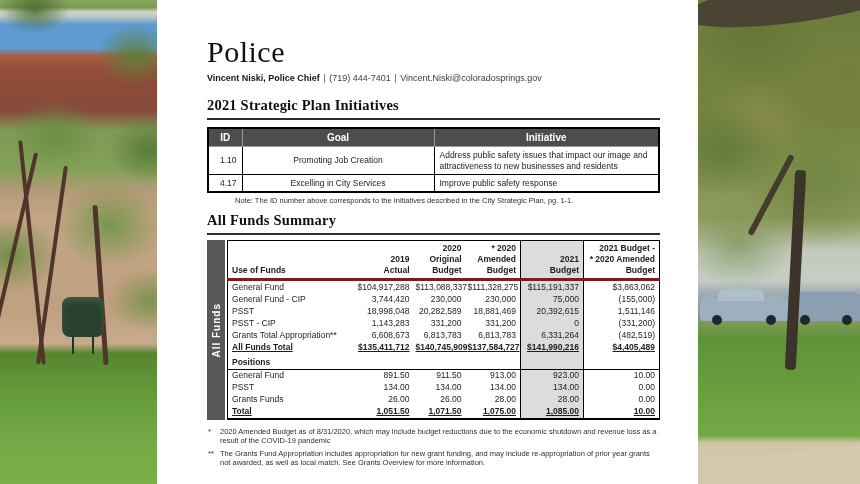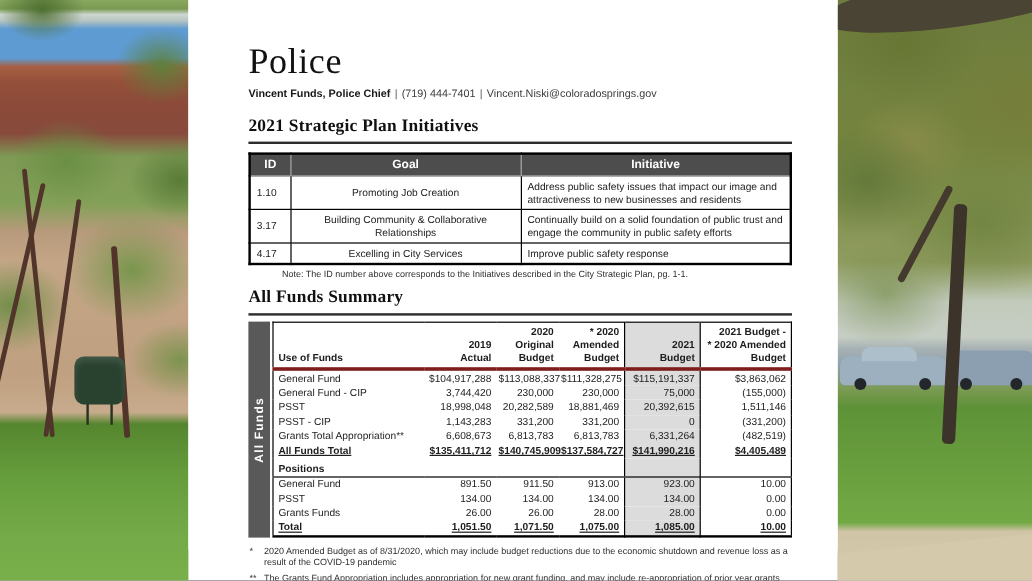--- a/index.html
+++ b/index.html
@@ -83,21 +83,21 @@
   .h-strategic { margin-top:14px; }
   .h-funds { margin-top:7px; }
   .rule { border-top:2px solid #2d2d2d; margin-top:4px; }
 
   
   .strat-table { width:100%; border-collapse:collapse; margin-top:7px;
     font-size:8.5px; line-height:1.3; color:#222; border:2px solid #000; }
   .strat-table th { background:#4d4d4d; color:#fff; font-weight:bold;
     padding:2px 4px; border:1px solid #9a9a9a; font-size:10px; }
   .strat-table td { border:1px solid #000; padding:2.5px 5px; vertical-align:middle; }
-  .strat-table td.c-id   { text-align:left; width:34px; }
+  .strat-table td.c-id   { text-align:right; width:34px; }
   .strat-table td.c-goal { text-align:center; width:192px; }
   .strat-table td.c-init { text-align:left; }
   .table-note { margin-top:3px; font-size:7.5px; color:#2e2e2e;padding-left:28px; }
 
   
   .funds-wrap { display:flex; align-items:stretch; margin-top:5px; }
   .side-bar { width:19px; background:#595959; margin-right:2px;
     display:flex; align-items:center; justify-content:center; }
   .side-label { writing-mode:vertical-rl; transform:rotate(180deg);
     color:#fff; font-weight:bold; font-size:10px; letter-spacing:1px; }
@@ -150,21 +150,21 @@
     <div class="big-trunk"></div>
     <div class="branch-top"></div>
   </div>
 
   <div class="doc">
     <div class="doc-inner">
 
       <h1 class="doc-title">Police</h1>
 
       <div class="contact-line">
-        <span class="contact-name">Vincent Funds, Police Chief</span>
+        <span class="contact-name">Vincent Niski, Police Chief</span>
         <span class="contact-sep">|</span>
         <span>(719) 444-7401</span>
         <span class="contact-sep">|</span>
         <span>Vincent.Niski@coloradosprings.gov</span>
       </div>
 
       <div class="section-heading h-strategic">2021 Strategic Plan Initiatives</div>
       <div class="rule"></div>
 
       <table class="strat-table">
@@ -175,25 +175,20 @@
             <th>Initiative</th>
           </tr>
         </thead>
         <tbody>
           <tr>
             <td class="c-id">1.10</td>
             <td class="c-goal">Promoting Job Creation</td>
             <td class="c-init">Address public safety issues that impact our image and attractiveness to new businesses and residents</td>
           </tr>
           <tr>
-            <td class="c-id">3.17</td>
-            <td class="c-goal">Building Community &amp; Collaborative Relationships</td>
-            <td class="c-init">Continually build on a solid foundation of public trust and engage the community in public safety efforts</td>
-          </tr>
-          <tr>
             <td class="c-id">4.17</td>
             <td class="c-goal">Excelling in City Services</td>
             <td class="c-init">Improve public safety response</td>
           </tr>
         </tbody>
       </table>
       <div class="table-note">Note: The ID number above corresponds to the Initiatives described in the City Strategic Plan, pg. 1-1.</div>
 
       <div class="section-heading h-funds">All Funds Summary</div>
       <div class="rule"></div>

